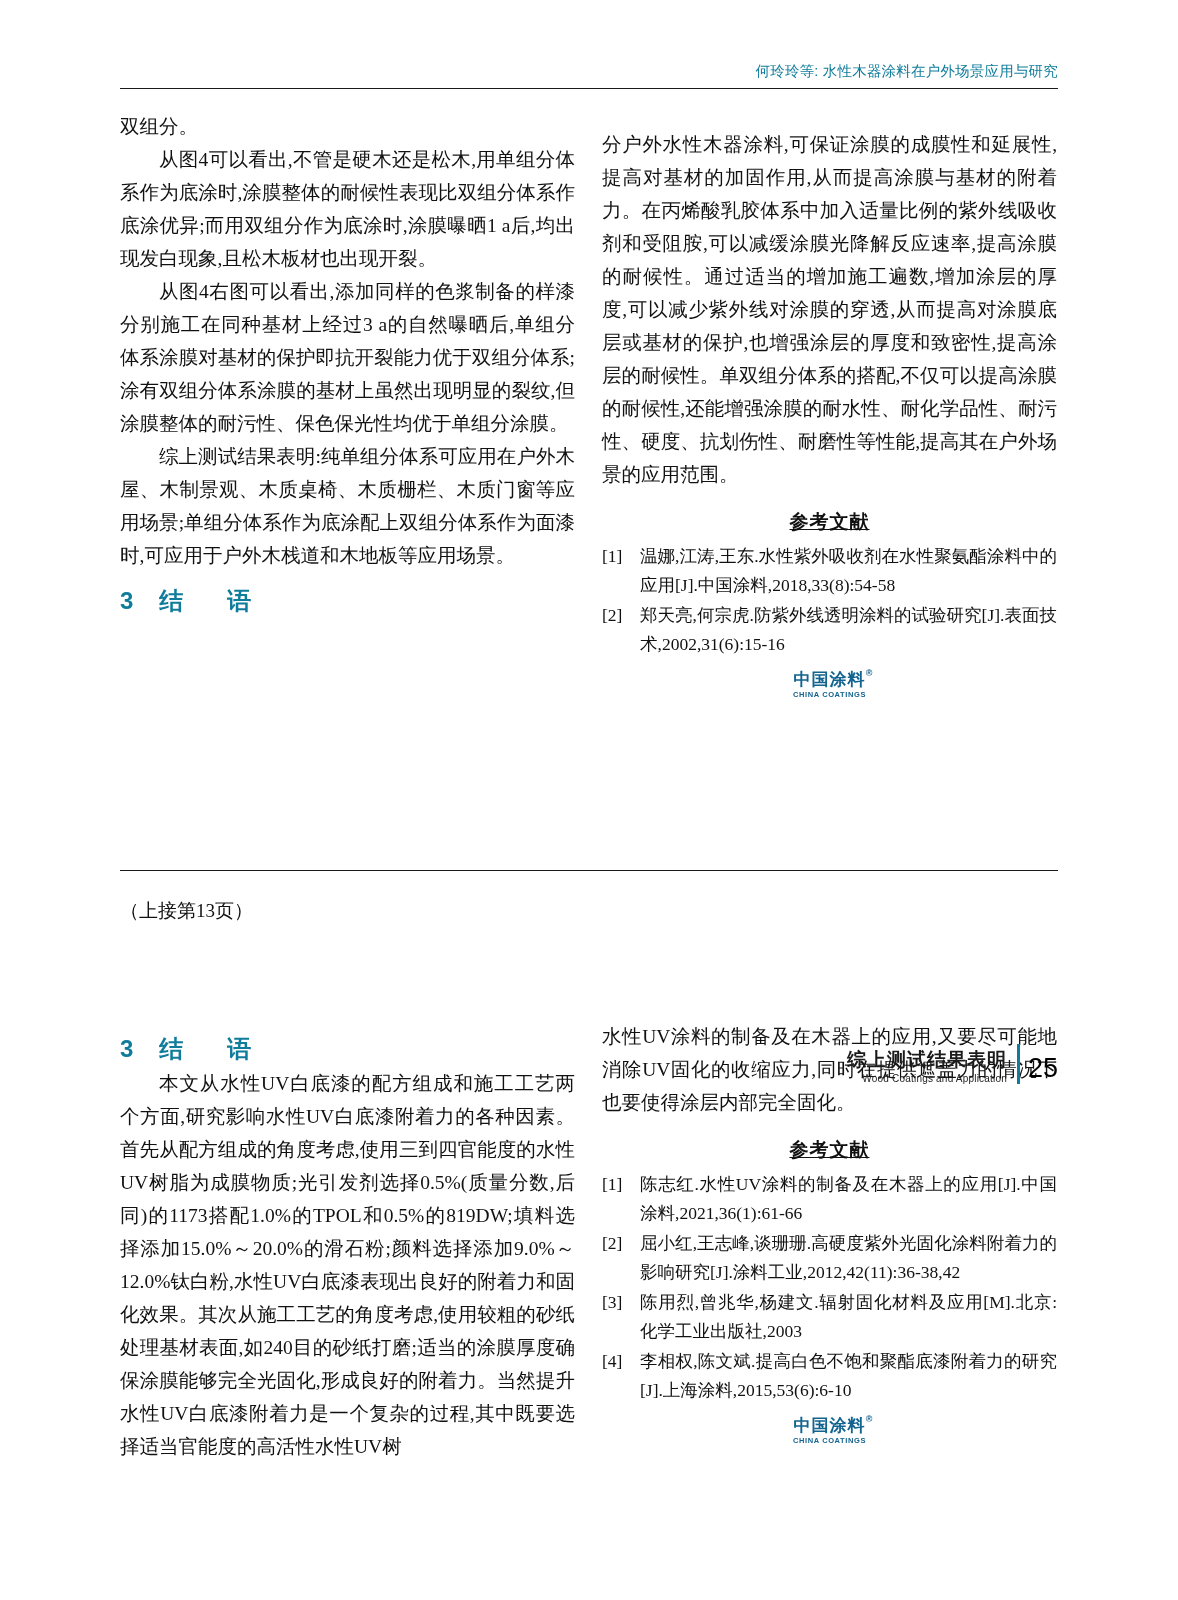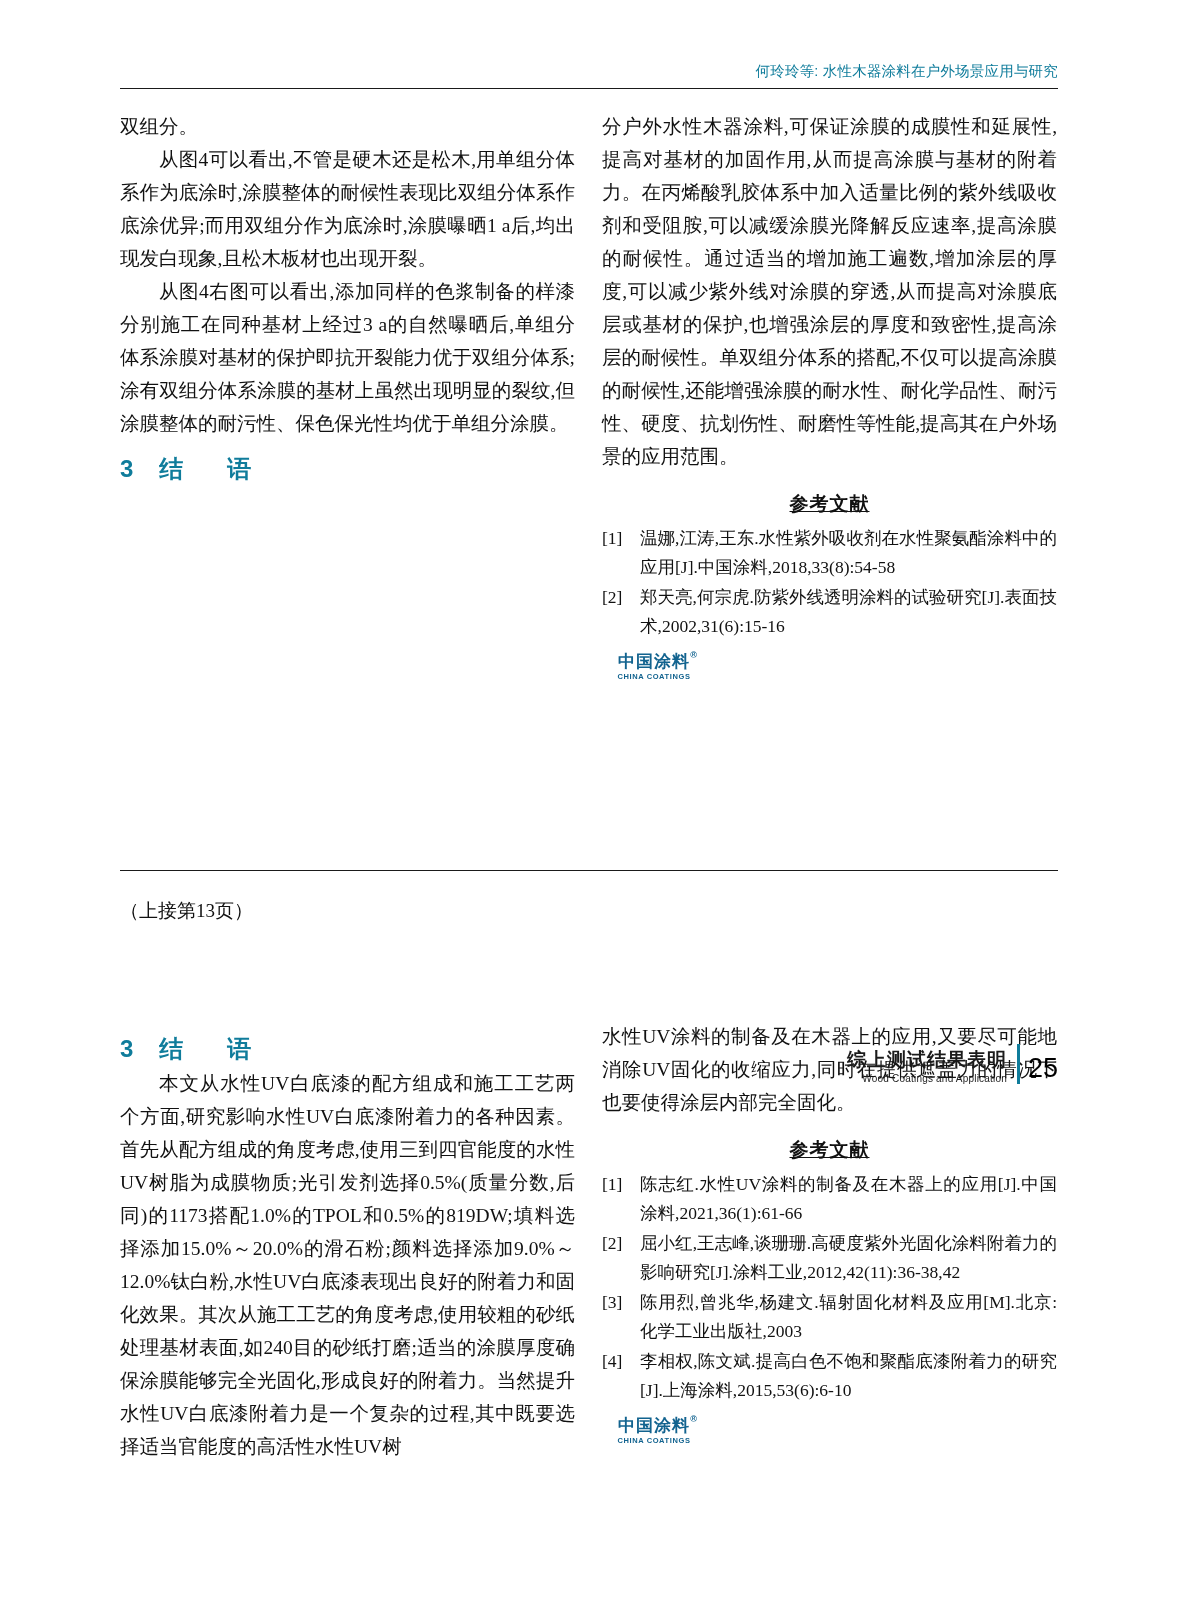--- a/index.html
+++ b/index.html
@@ -113,21 +113,21 @@
     top: -2px;
     right: -8px;
   }
   .logo .en {
     color: #12638f;
     font-size: 7.5px;
     font-weight: bold;
     letter-spacing: 0.6px;
     margin-top: 2px;
   }
-  .logo-wrap { display: flex; justify-content: flex-start; }
+  .logo-wrap { display: flex; justify-content: center; }
 
   
   .rule-mid {
     position: absolute;
     left: 120px;
     right: 120px;
     top: 870px;
     border-top: 1.6px solid #1a1a1a;
   }
   .contd {
@@ -182,28 +182,29 @@
 
 <div class="page">
 
   <div class="runhead">何玲玲等: 水性木器涂料在户外场景应用与研究</div>
   <div class="rule-top"></div>
 
   <div class="col left" style="top:110px;">
     <p class="p">双组分。</p>
     <p class="p ind">从图4可以看出,不管是硬木还是松木,用单组分体系作为底涂时,涂膜整体的耐候性表现比双组分体系作底涂优异;而用双组分作为底涂时,涂膜曝晒1 a后,均出现发白现象,且松木板材也出现开裂。</p>
     <p class="p ind">从图4右图可以看出,添加同样的色浆制备的样漆分别施工在同种基材上经过3 a的自然曝晒后,单组分体系涂膜对基材的保护即抗开裂能力优于双组分体系;涂有双组分体系涂膜的基材上虽然出现明显的裂纹,但涂膜整体的耐污性、保色保光性均优于单组分涂膜。</p>
+    <p class="p ind">综上测试结果表明:纯单组分体系可应用在户外木屋、木制景观、木质桌椅、木质栅栏、木质门窗等应用场景;单组分体系作为底涂配上双组分体系作为面漆时,可应用于户外木栈道和木地板等应用场景。</p>
 
     <div class="sec-head">
       <span class="num">3</span>
       <span class="txt">结　语</span>
     </div>
   </div>
 
-  <div class="col right" style="top:110px;">
+  <div class="col right" style="top:128px;">
     <p class="p">分户外水性木器涂料,可保证涂膜的成膜性和延展性,提高对基材的加固作用,从而提高涂膜与基材的附着力。在丙烯酸乳胶体系中加入适量比例的紫外线吸收剂和受阻胺,可以减缓涂膜光降解反应速率,提高涂膜的耐候性。通过适当的增加施工遍数,增加涂层的厚度,可以减少紫外线对涂膜的穿透,从而提高对涂膜底层或基材的保护,也增强涂层的厚度和致密性,提高涂层的耐候性。单双组分体系的搭配,不仅可以提高涂膜的耐候性,还能增强涂膜的耐水性、耐化学品性、耐污性、硬度、抗划伤性、耐磨性等性能,提高其在户外场景的应用范围。</p>
 
     <div class="ref-title">参考文献</div>
     <div class="ref-list">
       <div class="ref-item">
         <span class="tag">[1]</span>
         <span class="body">温娜,江涛,王东.水性紫外吸收剂在水性聚氨酯涂料中的应用[J].中国涂料,2018,33(8):54-58</span>
       </div>
       <div class="ref-item">
         <span class="tag">[2]</span>

